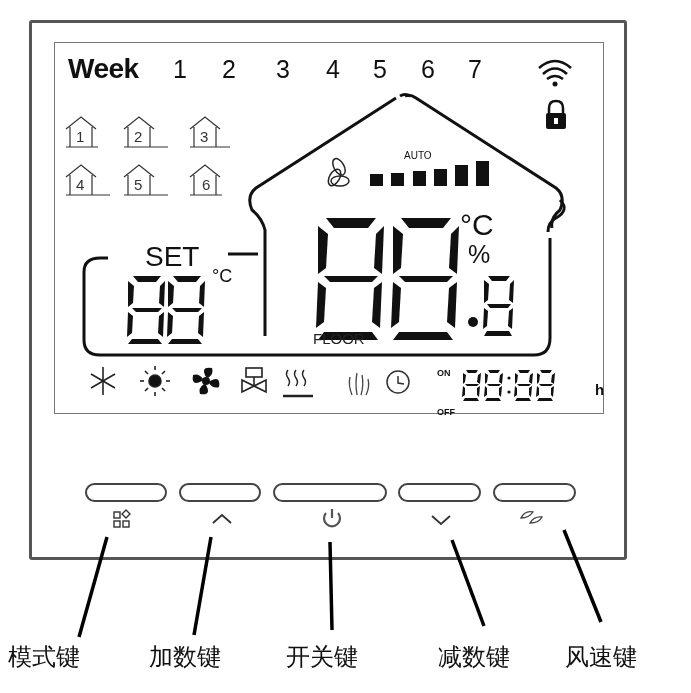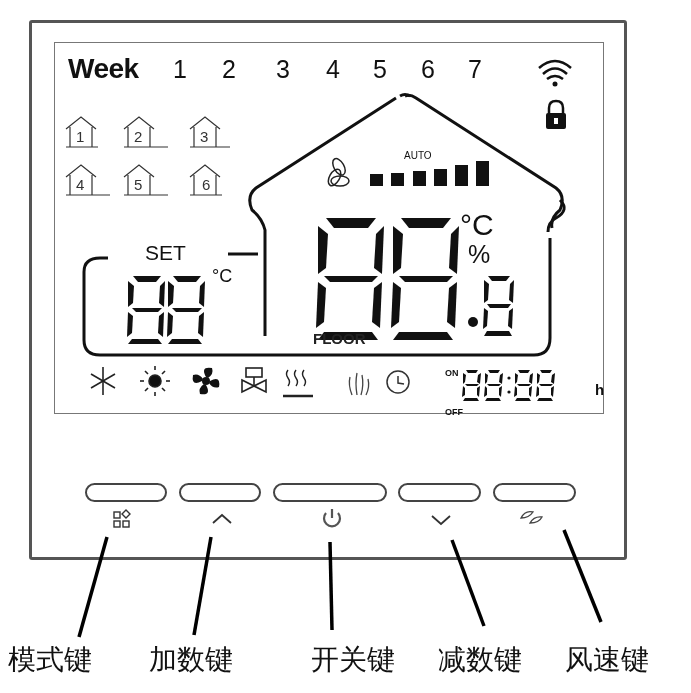--- a/index.html
+++ b/index.html
@@ -7,30 +7,30 @@
          font-family: "Liberation Sans", "DejaVu Sans", sans-serif; color: #111; }
   .device { position: absolute; left: 29px; top: 20px; width: 598px; height: 540px;
             border: 3px solid #555; border-radius: 3px; box-sizing: border-box; background: #fff; }
   .lcd { position: absolute; left: 54px; top: 42px; width: 550px; height: 372px;
          border: 1.5px solid #777; box-sizing: border-box; }
   svg.full { position: absolute; left: 0; top: 0; width: 691px; height: 693px; }
   .abs { position: absolute; white-space: nowrap; text-align: center; }
   .week-label { left: 68px; top: 53px; font-size: 28px; font-weight: bold; letter-spacing: -0.5px; }
   .day { top: 55px; font-size: 25px; width: 24px; text-align: center; }
   .auto { left: 373px; top: 150px; font-size: 10px; font-weight: normal; margin-left: 31px; }
-  .set-label { left: 145px; top: 241px; font-size: 21px; }
-  .floor { left: 313px; top: 330px; font-size: 15px; font-weight: bold; color: #222; }
-  .onoff { font-size: 9px; font-weight: bold; left: 437px; margin-left: 8px; }
+  .set-label { left: 145px; top: 241px; font-size: 28px; }
+  .floor { left: 313px; top: 330px; font-size: 15px; font-weight: normal; color: #222; }
+  .onoff { font-size: 9px; font-weight: bold; left: 437px; }
   .unit-h { left: 595px; top: 381px; font-size: 15px; font-weight: bold; }
   .unit-c-small { left: 212px; top: 266px; font-size: 18px; }
   .unit-c-big { left: 460px; top: 208px; font-size: 30px; }
   .unit-pct { left: 468px; top: 240px; font-size: 25px; }
   .btn { position: absolute; top: 483px; height: 19px; border: 2px solid #444; border-radius: 12px;
          box-sizing: border-box; background: #fff; cursor: pointer; }
-  .label { position: absolute; top: 641px; font-size: 28px; font-family: "DejaVu Serif", "Liberation Serif", serif; }
+  .label { position: absolute; top: 641px; font-size: 24px; font-family: "DejaVu Serif", "Liberation Serif", serif; }
 </style>
 </head>
 <body>
 
 <div class="device"></div>
 <div class="lcd"></div>
 
 <svg class="full" viewBox="0 0 691 693">
 
   <path d="M405,96 Q410,94 416,98 L556,188 Q566,196 560,210 Q550,218 552,228 L552,228" fill="none" stroke="#111" stroke-width="3"></path>
@@ -277,15 +277,15 @@
 <div class="abs unit-h">h</div>
 
 <div class="btn" style="left:85px;width:82px"></div>
 <div class="btn" style="left:179px;width:82px"></div>
 <div class="btn" style="left:273px;width:114px"></div>
 <div class="btn" style="left:398px;width:83px"></div>
 <div class="btn" style="left:493px;width:83px"></div>
 
 <div class="label" style="left:8px">模式键</div>
 <div class="label" style="left:149px">加数键</div>
-<div class="label" style="left:311px">开关键</div>
+<div class="label" style="left:286px">开关键</div>
 <div class="label" style="left:438px">减数键</div>
 <div class="label" style="left:565px">风速键</div>
 
 </body></html>

